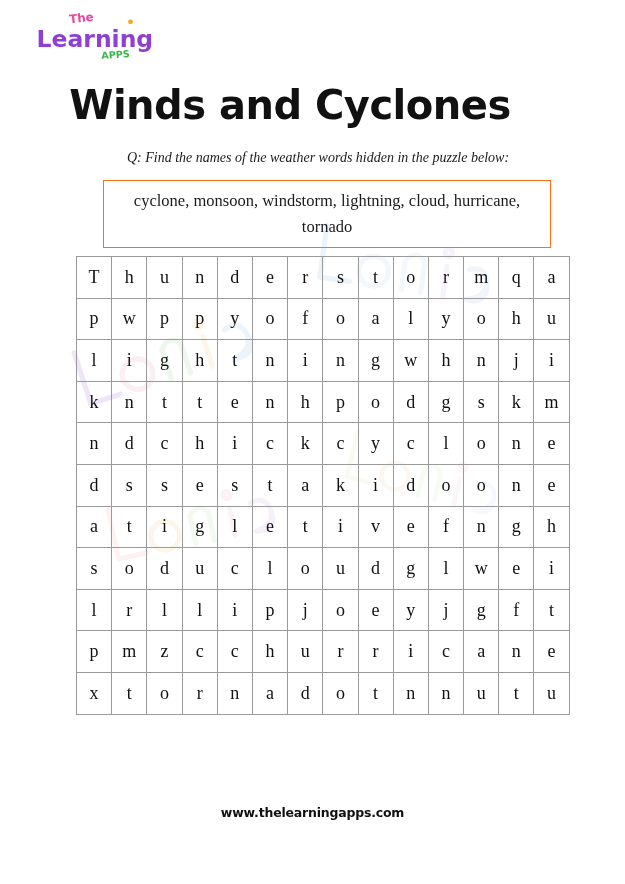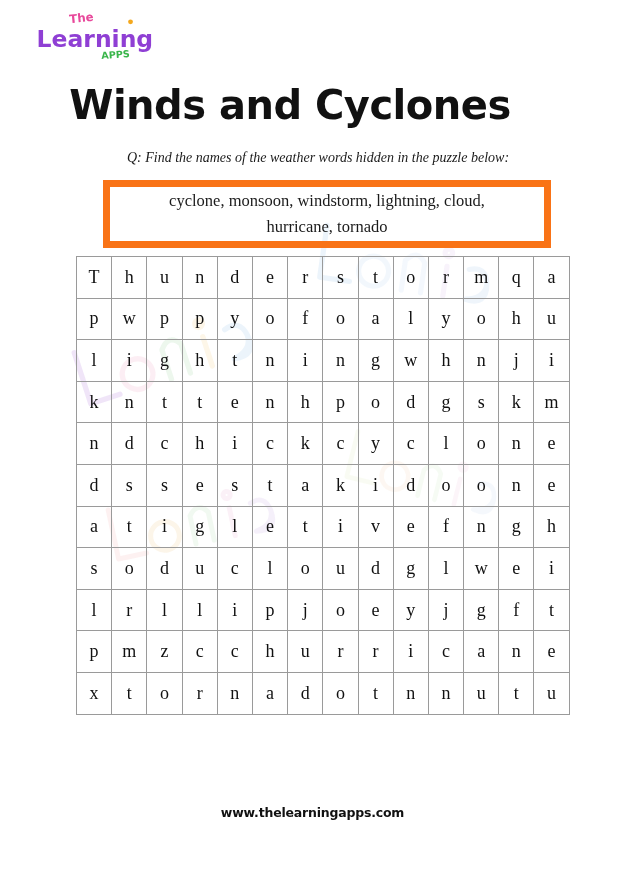--- a/index.html
+++ b/index.html
@@ -84,21 +84,21 @@
     font-style: italic;
   }
 
   
   .wordbox {
     position: absolute;
     left: 103px;
     top: 180px;
     width: 448px;
     height: 68px;
-    border: 7px solid #f97316;
+    border: 1px solid #f97316;
     box-sizing: border-box;
     background: transparent;
     display: flex;
     align-items: center;
     justify-content: flex-end;
   }
   .wordbox-text {
     font-size: 16.5px;
     line-height: 1.55;
     color: #1a1a1a;

